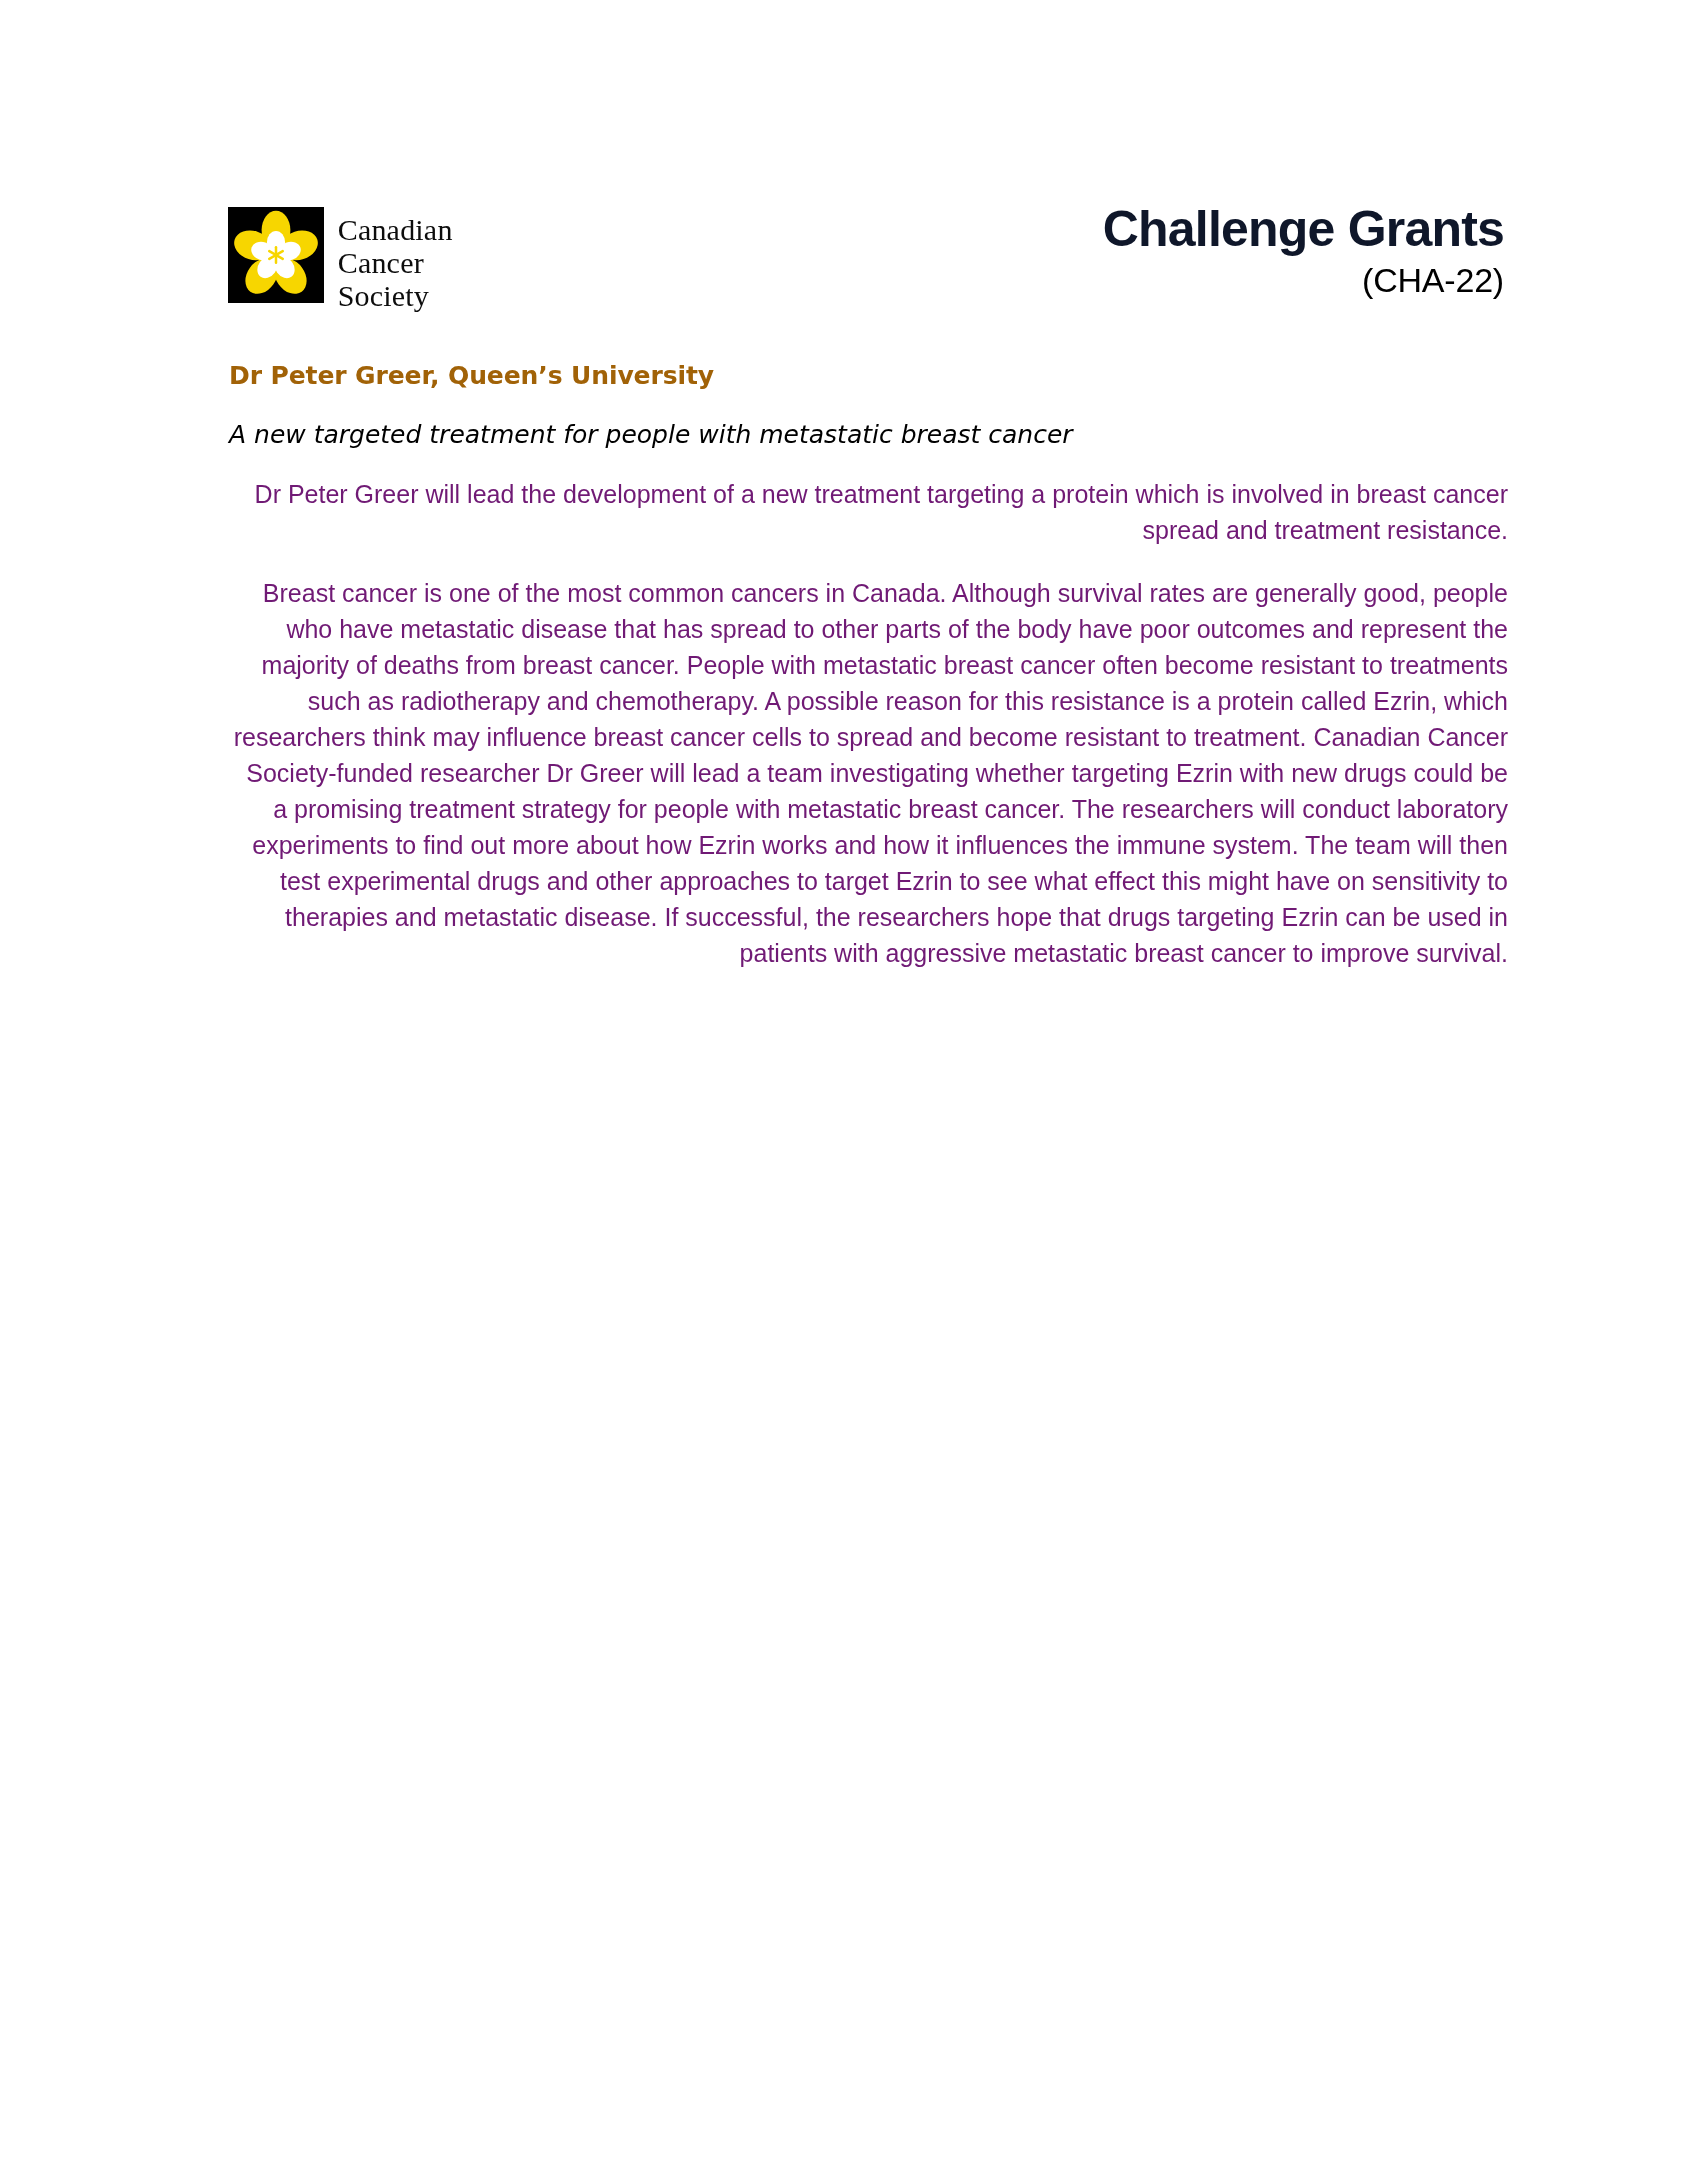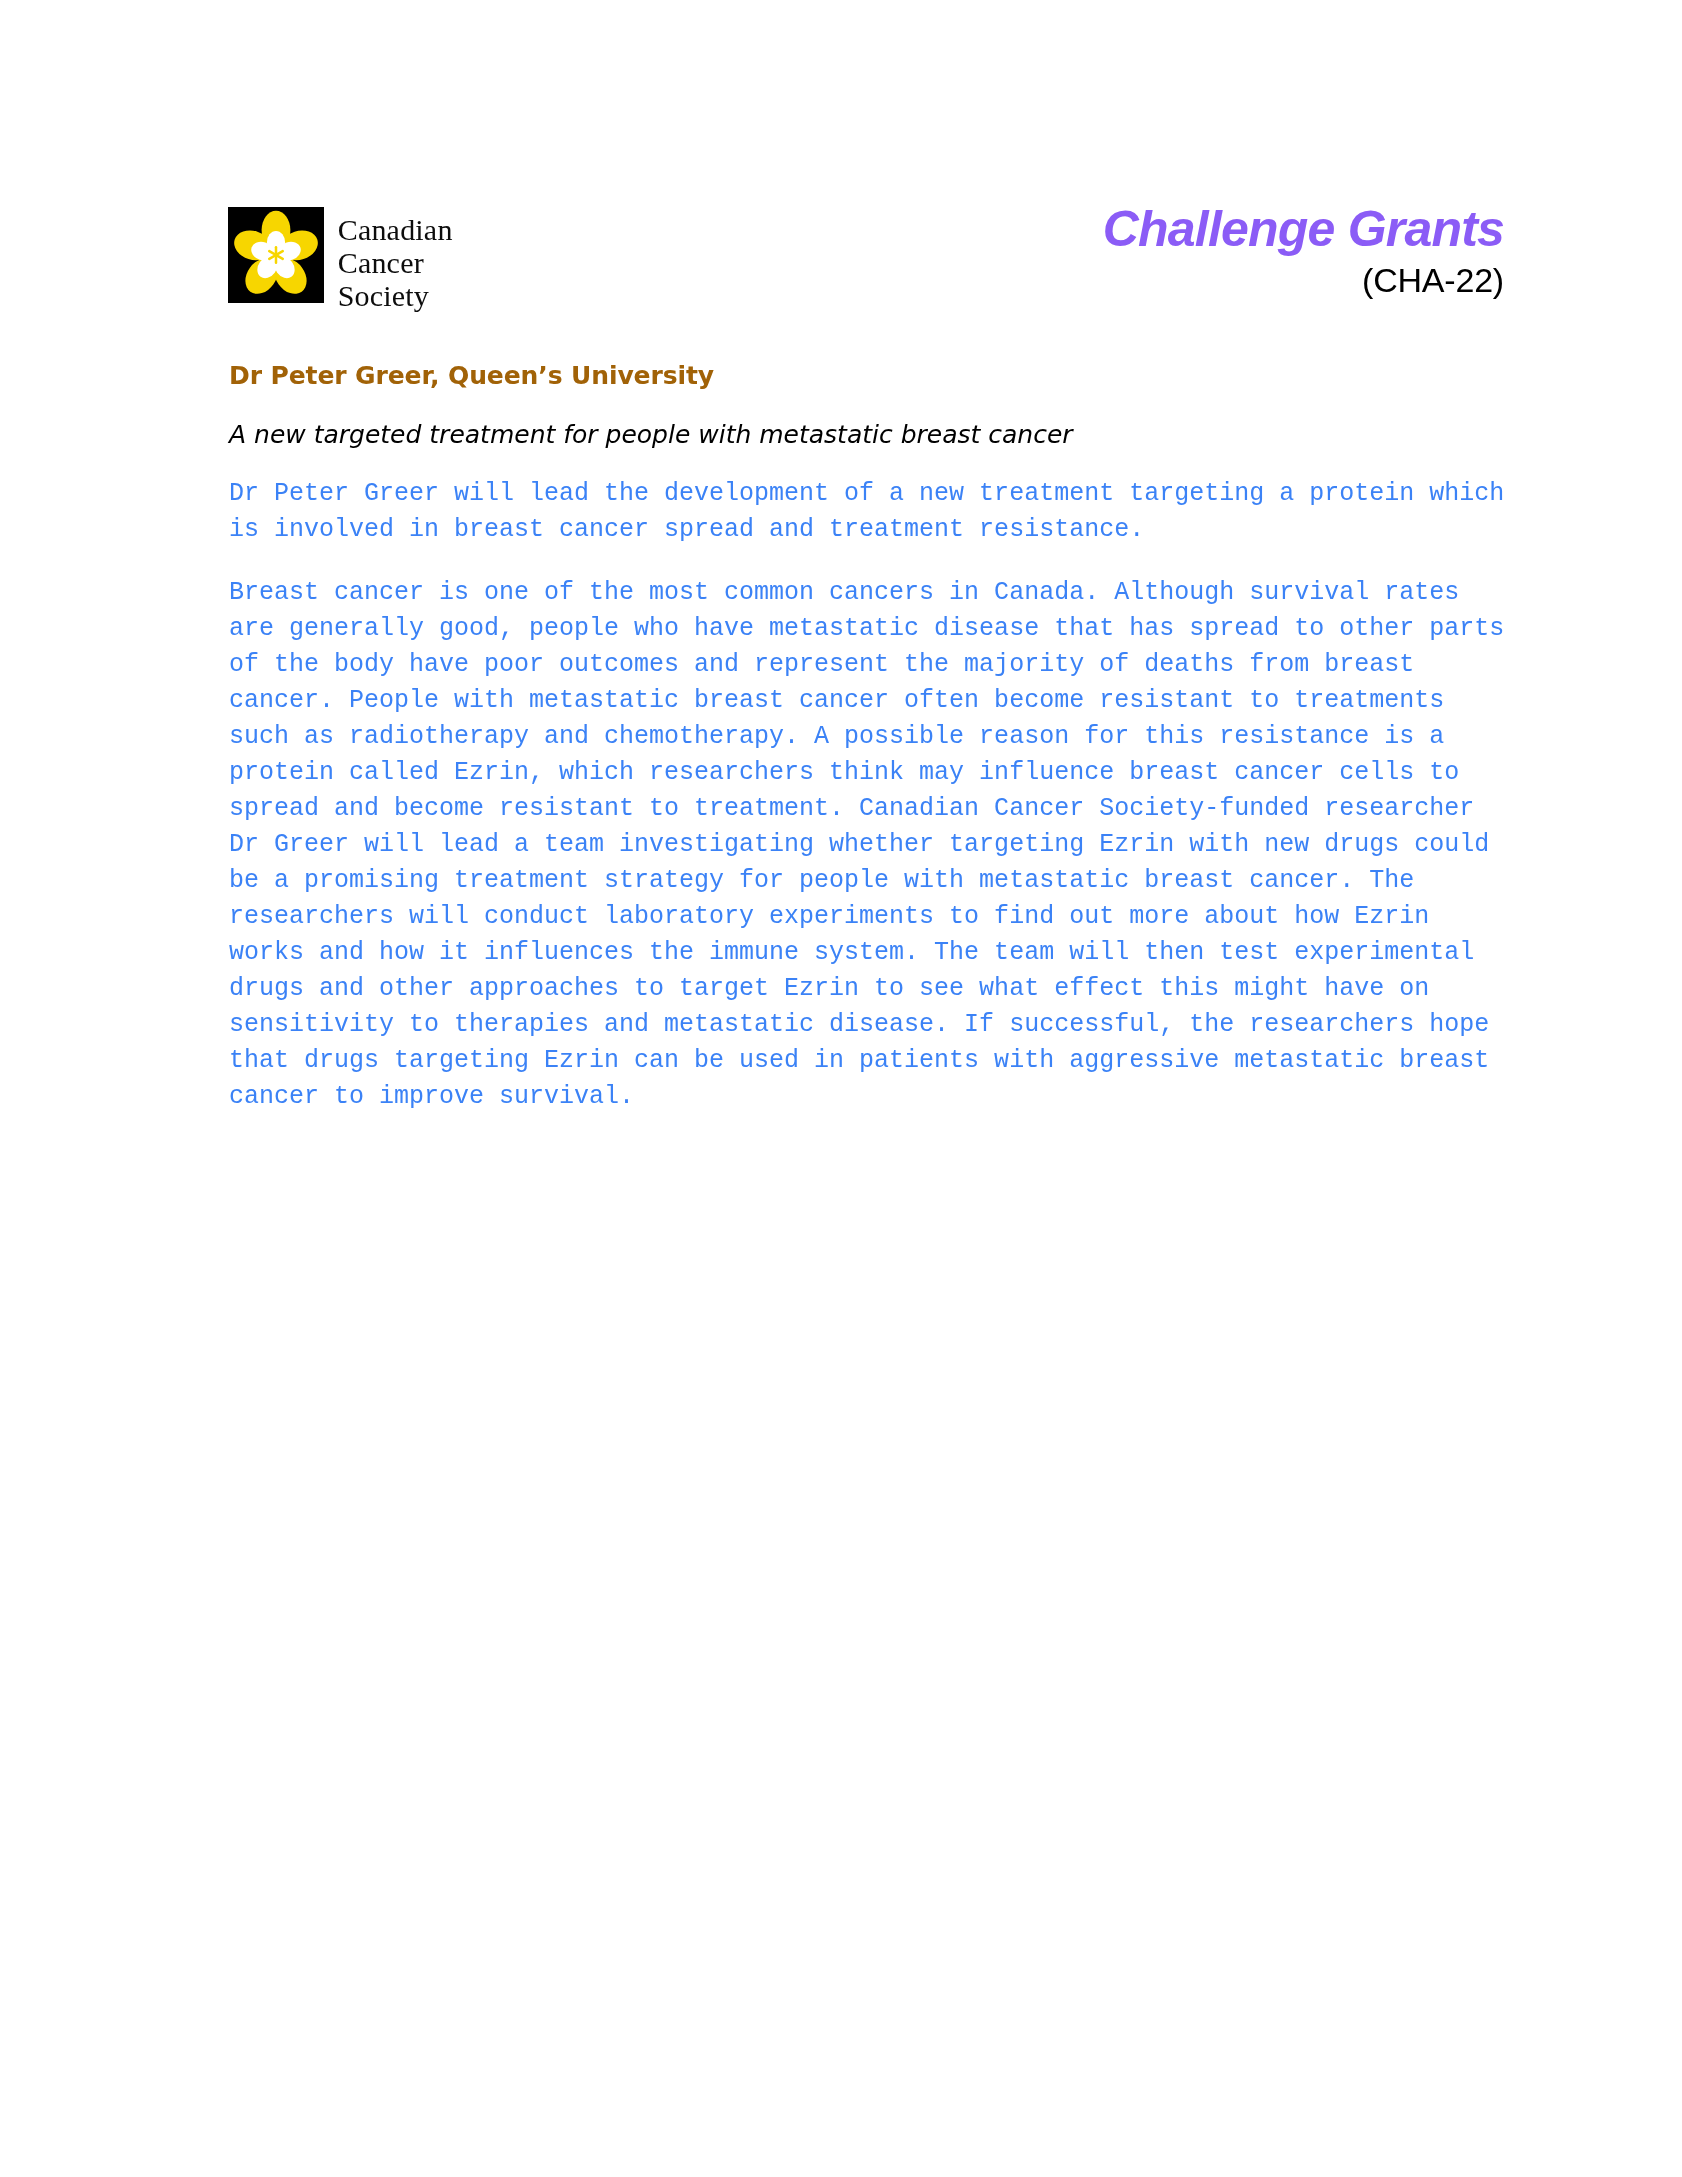--- a/index.html
+++ b/index.html
@@ -70,23 +70,22 @@
     right: 0;
     top: 0;
     text-align: right;
   }
   .doc-title {
     font-family: "Liberation Sans", sans-serif;
     font-weight: 700;
     font-size: 50px;
     line-height: 57px;
     letter-spacing: -0.8px;
-    color: #8b5cf6;
+    color: #0f172a;
     white-space: pre;
-    font-style: italic;
   }
   .doc-subtitle {
     font-family: "Liberation Sans", sans-serif;
     font-weight: 400;
     font-size: 34px;
     line-height: 42px;
     letter-spacing: -0.2px;
     color: #000000;
     white-space: pre;
     margin-top: 1px;
@@ -114,27 +113,27 @@
     font-family: "DejaVu Sans", sans-serif;
     font-style: italic;
     font-weight: 400;
     font-size: 25px;
     line-height: 33px;
     color: #000000;
     margin: 0 0 25.5px 0;
   }
 
   .body-para {
-    font-family: Liberation Mono, monospace;
+    font-family: Liberation Sans, sans-serif;
     font-weight: 400;
     font-size: 25px;
     line-height: 36px;
-    color: #3b82f6;
+    color: #701a75;
     margin: 0 0 27.4px 0;
-    text-align: left;
+    text-align: right;
   }
 </style>
 </head>
 <body>
 
 <div class="page">
 
   <div class="header">
 
     <div class="brand">

